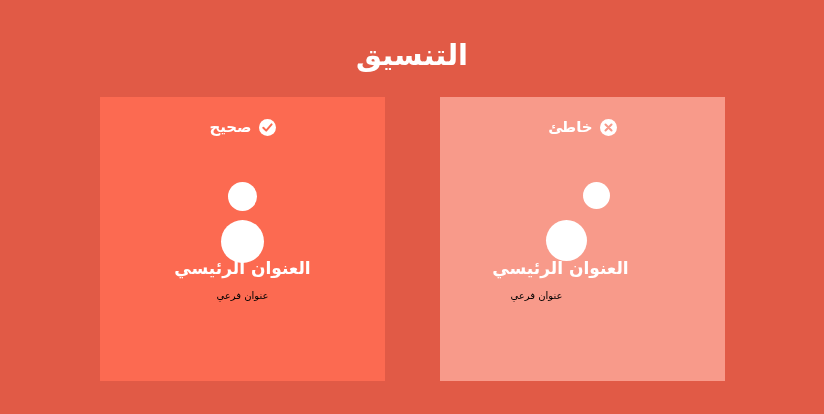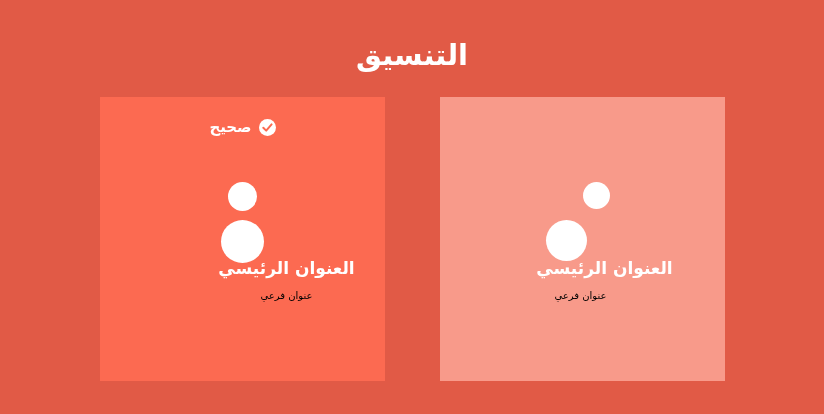--- a/index.html
+++ b/index.html
@@ -113,21 +113,20 @@
     width: 41px;
     height: 41px;
   }
 
   
   .card-text {
     position: absolute;
     width: 285px;
     left: 0;
     direction: rtl;
-    padding-left: 44px;
   }
   .headline {
     color: #ffffff;
     font-size: 17px;
     font-weight: bold;
     line-height: 23px;
     white-space: nowrap;
   }
   .subline {
     color: #000000;
@@ -183,20 +182,29 @@
 
     <div class="card-text" id="correct-text">
       <div class="headline">العنوان الرئيسي</div>
       <div class="subline">عنوان فرعي</div>
     </div>
 
   </div>
 
   <div class="card" id="card-wrong">
 
+    <div class="card-header">
+      <span class="status-icon">
+        <svg viewBox="0 0 17 17" width="17" height="17" aria-hidden="true">
+          <circle cx="8.5" cy="8.5" r="8.5" fill="#ffffff"></circle>
+          <path d="M5.5 5.5 L11.5 11.5 M11.5 5.5 L5.5 11.5" fill="none" stroke="#f89a8a" stroke-width="2.1" stroke-linecap="round"></path>
+        </svg>
+      </span>
+      <span class="status-label">خاطئ</span>
+    </div>
 
     <div class="avatar-dot" id="wrong-head"></div>
     <div class="avatar-dot" id="wrong-body"></div>
 
     <div class="card-text" id="wrong-text">
       <div class="headline">العنوان الرئيسي</div>
       <div class="subline">عنوان فرعي</div>
     </div>
 
   </div>

